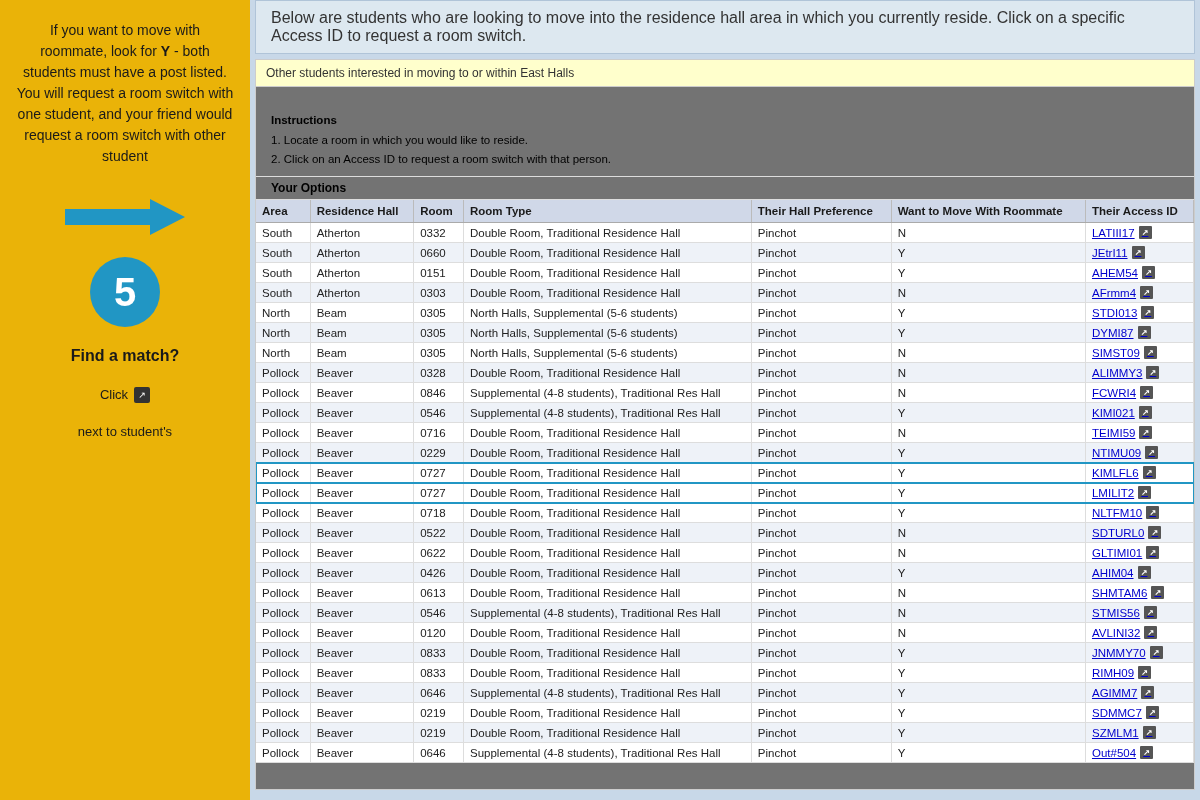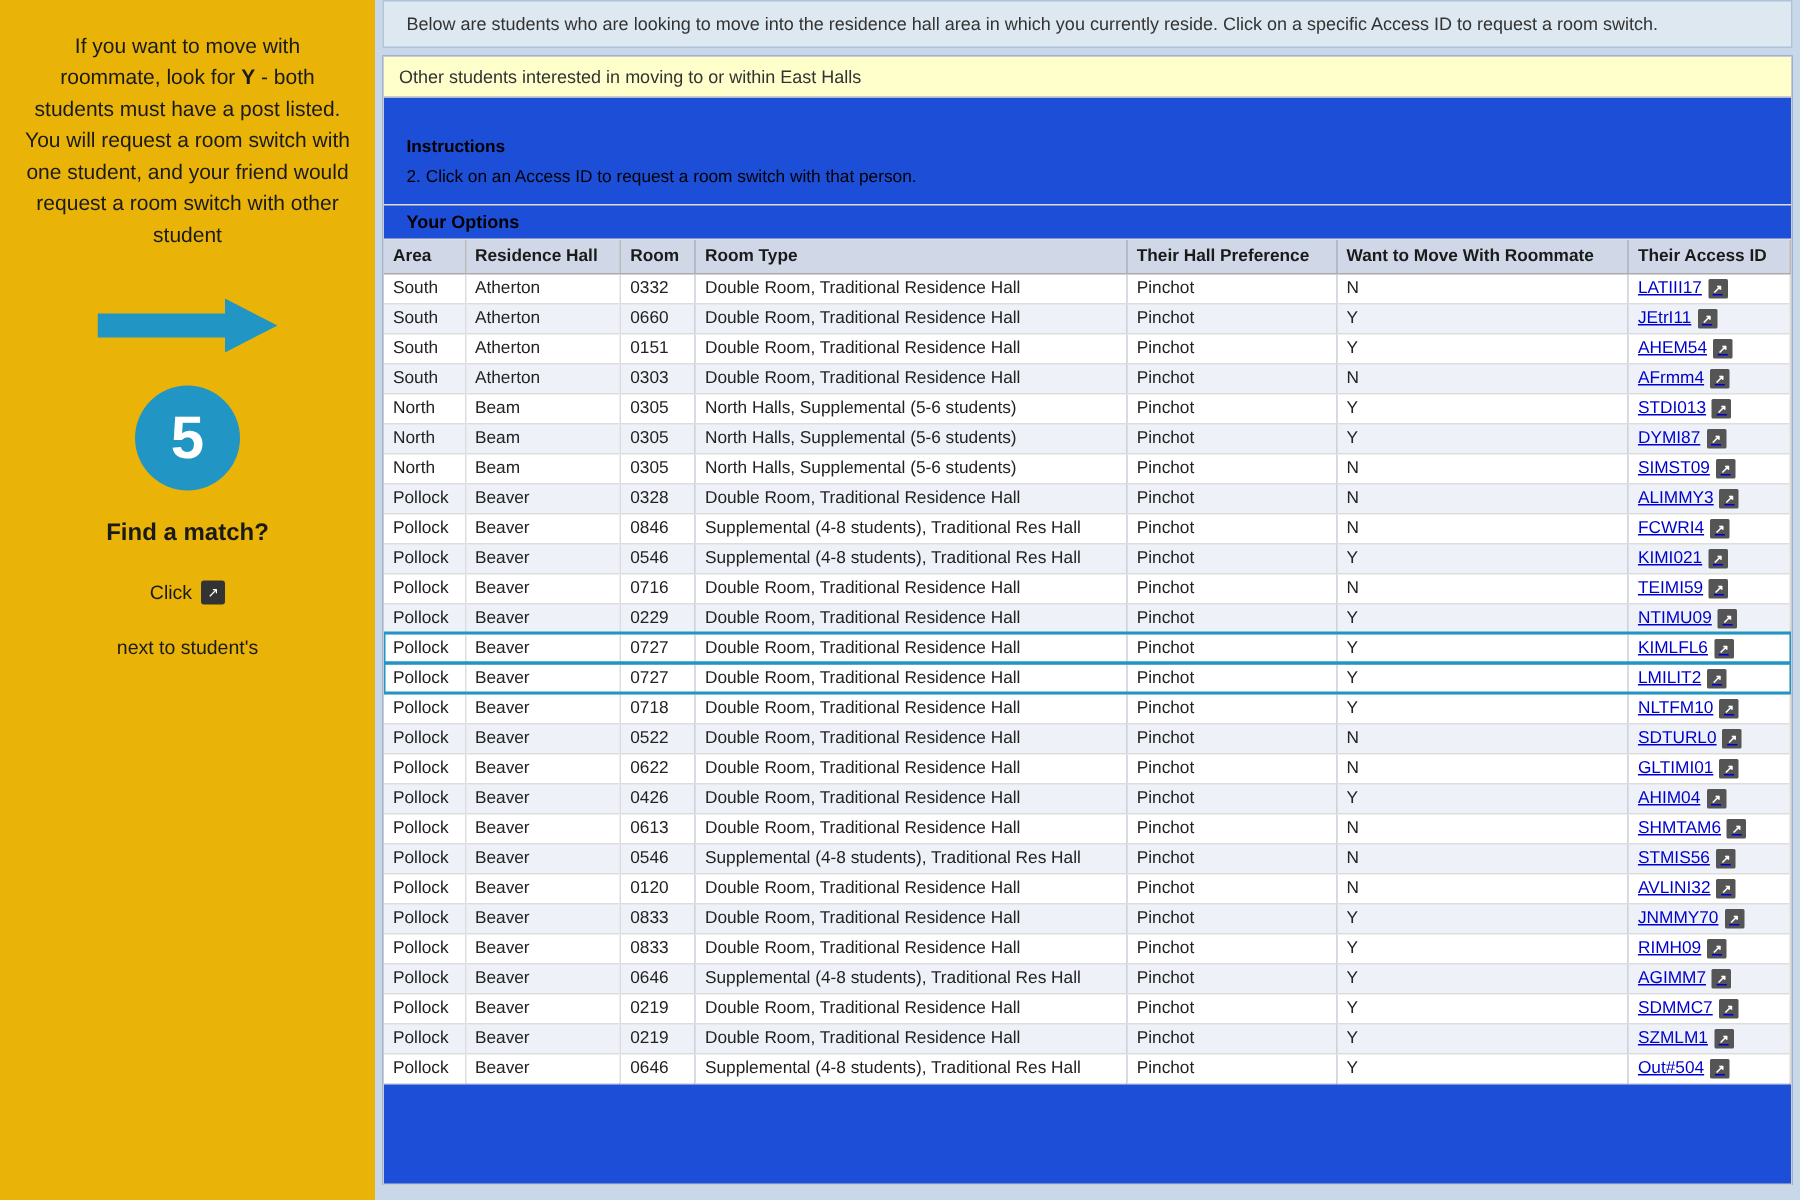--- a/index.html
+++ b/index.html
@@ -70,27 +70,27 @@
       flex-direction: column;
       overflow: hidden;
       background: #c8d8e8;
       padding: 0 0 10px 0;
     }
 
     .info-bar {
       background: #dde8f0;
       border: 1px solid #b0c4d8;
       padding: 8px 15px;
-      font-size: 12px;
+      font-size: 16px;
       color: #333;
       margin: 0 5px 5px 5px;
     }
 
     .panel {
-      background: #1d4ed8;
+      background: #737373;
       border: 1px solid #ccc;
       margin: 0 5px;
       flex: 1;
       overflow: hidden;
       display: flex;
       flex-direction: column;
     }
 
     .panel-header {
       background: #ffffcc;
@@ -240,20 +240,21 @@
 </div>
 
 <div class="main-content">
   <div class="info-bar">Below are students who are looking to move into the residence hall area in which you currently reside. Click on a specific Access ID to request a room switch.</div>
 
   <div class="panel">
     <div class="panel-header">Other students interested in moving to or within East Halls</div>
 
     <div class="instructions">
       <div class="instructions-title">Instructions</div>
+      <div>1. Locate a room in which you would like to reside.</div>
       <div>2. Click on an Access ID to request a room switch with that person.</div>
     </div>
 
     <div class="your-options">Your Options</div>
 
     <div class="table-container">
       <table>
         <thead>
           <tr>
             <th>Area</th>

